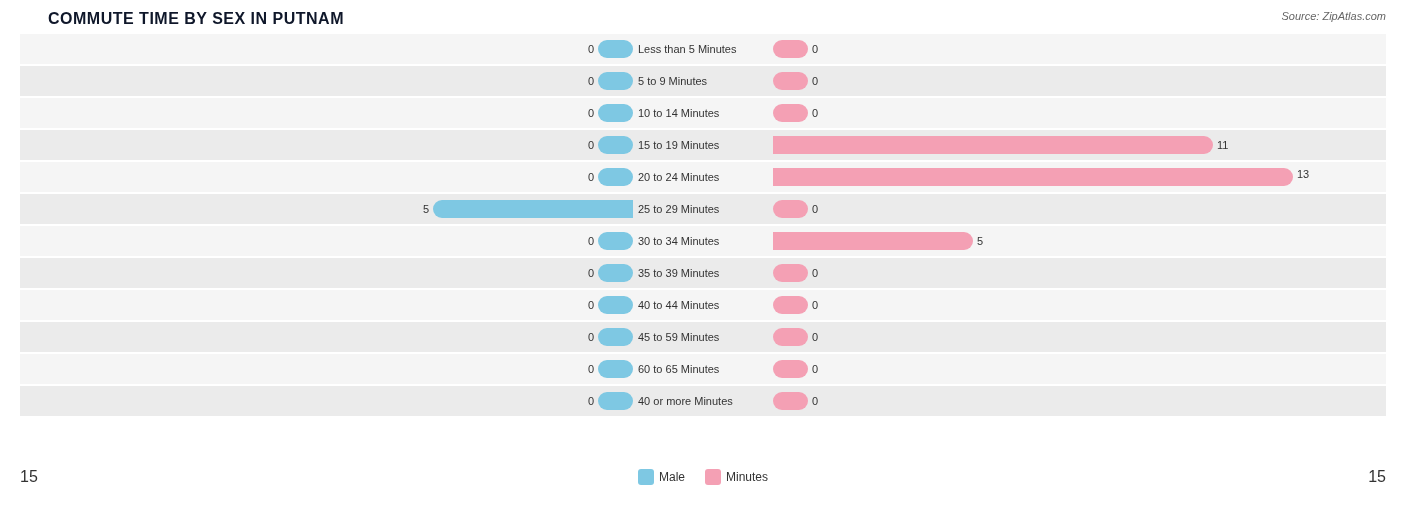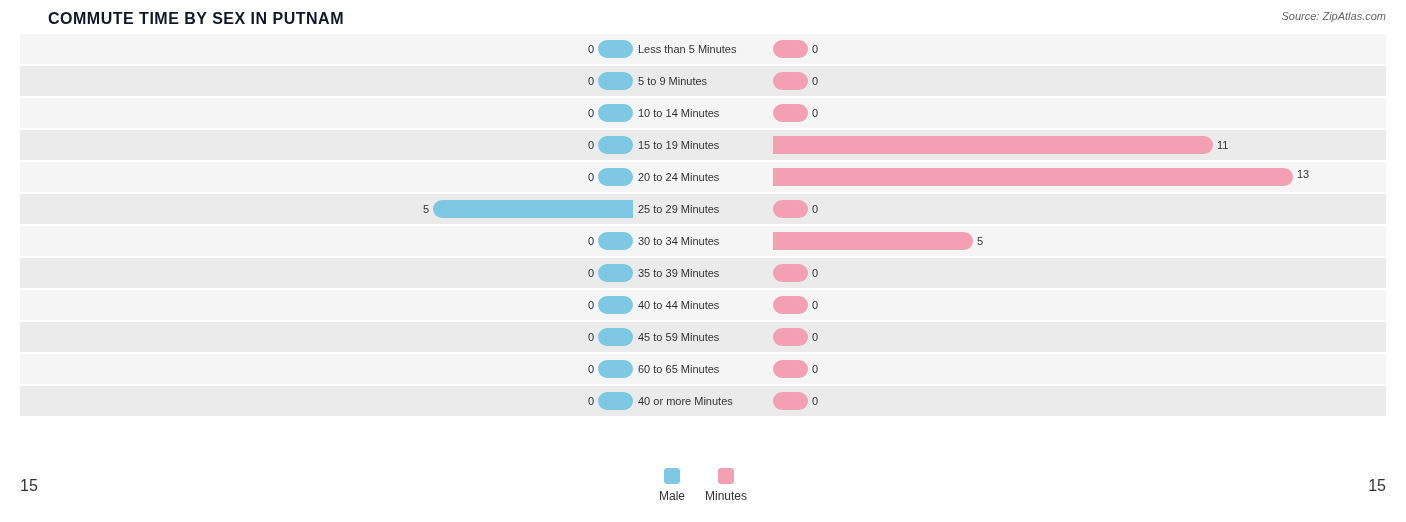--- a/index.html
+++ b/index.html
@@ -121,21 +121,20 @@
       display: flex;
       gap: 20px;
       align-items: center;
       font-size: 12px;
       color: #333;
     }
     .legend-item {
       display: flex;
       align-items: center;
       gap: 5px;
-      flex-direction: column;
     }
     .legend-box {
       width: 16px;
       height: 16px;
       border-radius: 3px;
     }
 
     
     
   </style>

